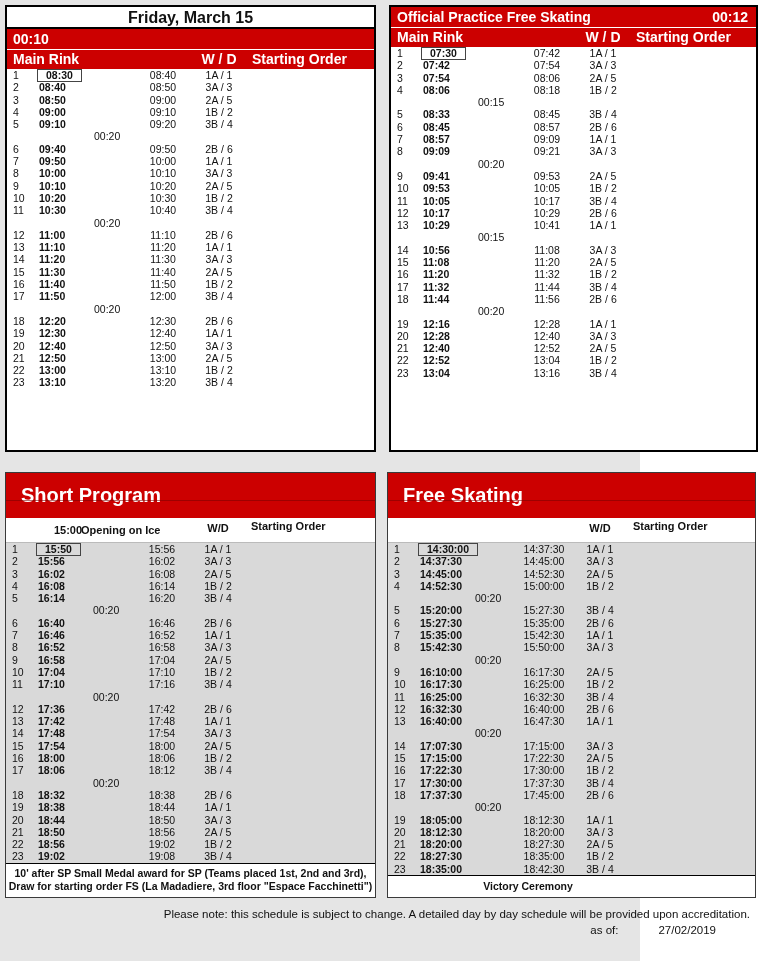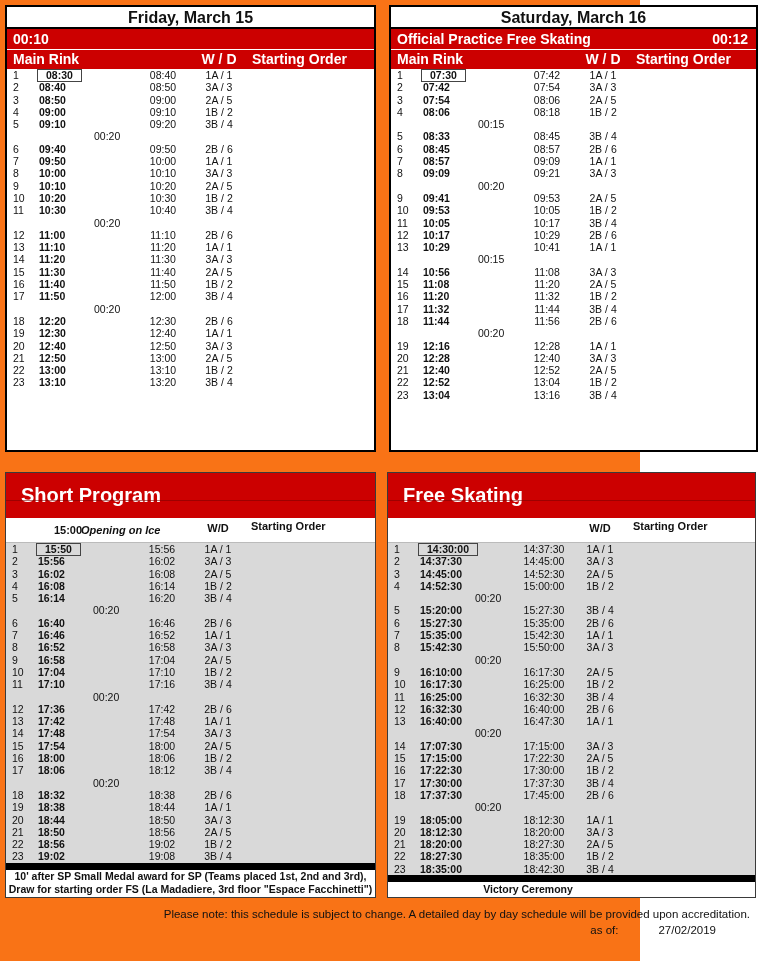--- a/index.html
+++ b/index.html
@@ -2,21 +2,21 @@
 <html><head>
 <meta charset="utf-8">
 <style>
   * { margin:0; padding:0; box-sizing:border-box; }
   html,body { background:#ffffff; }
   body {
     width:764px; height:961px; position:relative;
     font-family:"Liberation Sans", sans-serif;
     color:#111;
   }
-  .page { position:relative; width:640px; height:961px; background:#f97316; }
+  .page { position:relative; width:640px; height:961px; background:#e5e5e5; }
 
   .panel { position:absolute; background:#fff; }
   .panel.top { border:2px solid #000; }
   .panel.bottom { border:1px solid #3a3a3a; display:flex; flex-direction:column; }
 
   #panel-0 { left:5px;  top:5px;   width:371px; height:447px; }
   #panel-1 { left:389px; top:5px;  width:369px; height:447px; }
   #panel-2 { left:5px;  top:472px; width:371px; height:426px; }
   #panel-3 { left:387px; top:472px; width:369px; height:426px; }
 
@@ -44,21 +44,21 @@
     content:""; position:absolute; left:0; right:0; top:27px;
     height:1px; background:rgba(120,0,0,.55);
   }
 
   .cols-header {
     height:25px; background:#fff; position:relative;
     font-size:11px; font-weight:bold; flex:none;
     border-bottom:1px solid #bbb;
   }
   .cols-header .time-h { position:absolute; left:24px; width:76px; text-align:center; top:6px; }
-  .cols-header .open-h { position:absolute; left:75px; top:6px; white-space:nowrap;font-style:italic; }
+  .cols-header .open-h { position:absolute; left:75px; top:6px; white-space:nowrap; }
   .cols-header .wd-h   { position:absolute; left:182px; width:60px; text-align:center; top:4px; }
   .cols-header .ord-h  { position:absolute; left:245px; top:2px; }
 
   .rows { font-size:10.5px; }
   .rows.white { background:#fff; }
   .rows.gray  { background:#d9d9d9; flex:none; }
 
   .session-row {
     display:grid;
     grid-template-columns:24px 76px 30px 52px 60px 1fr;
@@ -70,21 +70,21 @@
     border:1px solid #444; padding:0 8px; display:inline-block;
     line-height:11px; margin-left:-2px;
   }
   .session-row .end { text-align:center; }
   .session-row .wd { text-align:center; white-space:pre; }
   .gap-row { height:12.3px; line-height:12.3px; padding-left:87px; }
 
   .panel-footer {
     background:#fff; flex:1; display:flex; flex-direction:column;
     justify-content:center; font-size:10.5px; font-weight:bold;
-    border-top:7px solid #000000;
+    border-top:1px solid #000000;
   }
   .panel-footer .line { text-align:center; line-height:13px; }
   .panel-footer.narrow .line { width:280px; }
 
   .page-note { position:absolute; left:0; top:908px; width:758px; font-size:11.5px; }
   .page-note .note-line { text-align:right; padding-right:8px; }
   .page-note .asof-line {
     display:flex; justify-content:flex-end; align-items:baseline;
     gap:40px; padding-right:42px; margin-top:4px; font-weight:normal;
   }
@@ -289,21 +289,20 @@
           <span class="start">13:10</span>
           <span class="spacer"></span>
           <span class="end">13:20</span>
           <span class="wd">3B / 4</span>
           <span class="order"></span>
         </div>
       </div>
   </section>
 
   <section class="panel top" id="panel-1">
-    <div class="day-title">Saturday, March 16</div>
     <div class="band band1">
       <span>Official Practice Free Skating</span>
       <span>00:12</span>
     </div>
     <div class="band band2">
       <span class="rink">Main Rink</span>
       <span class="wd-h">W / D</span>
       <span class="ord-h">Starting Order</span>
     </div>
     <div class="rows white">

